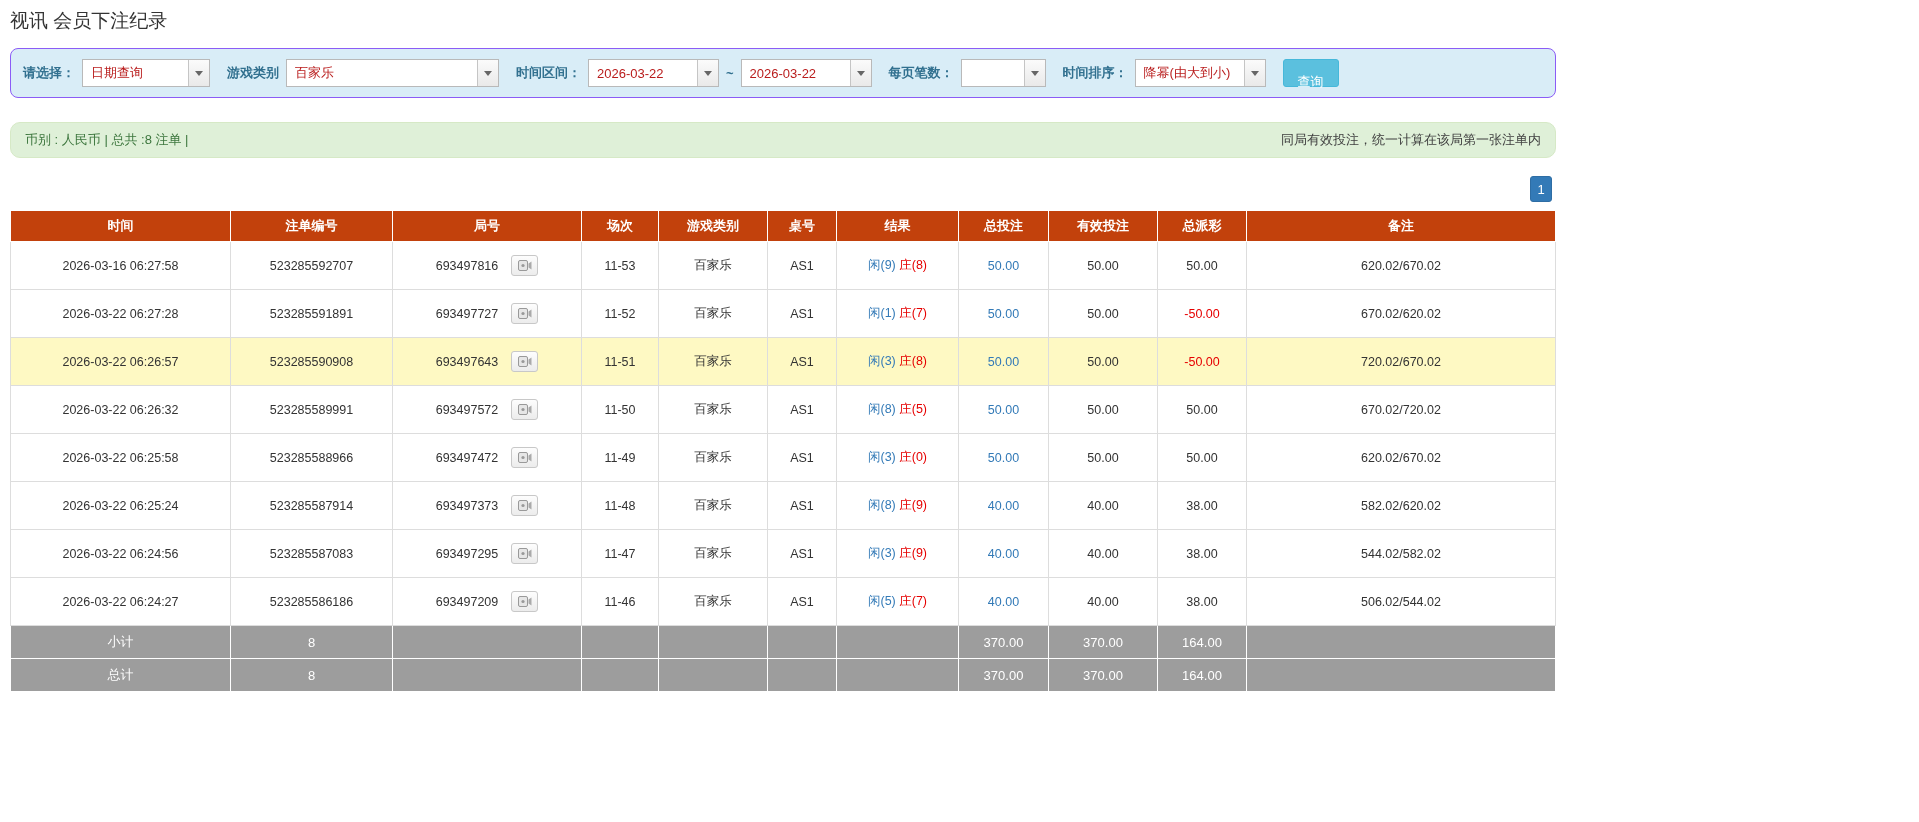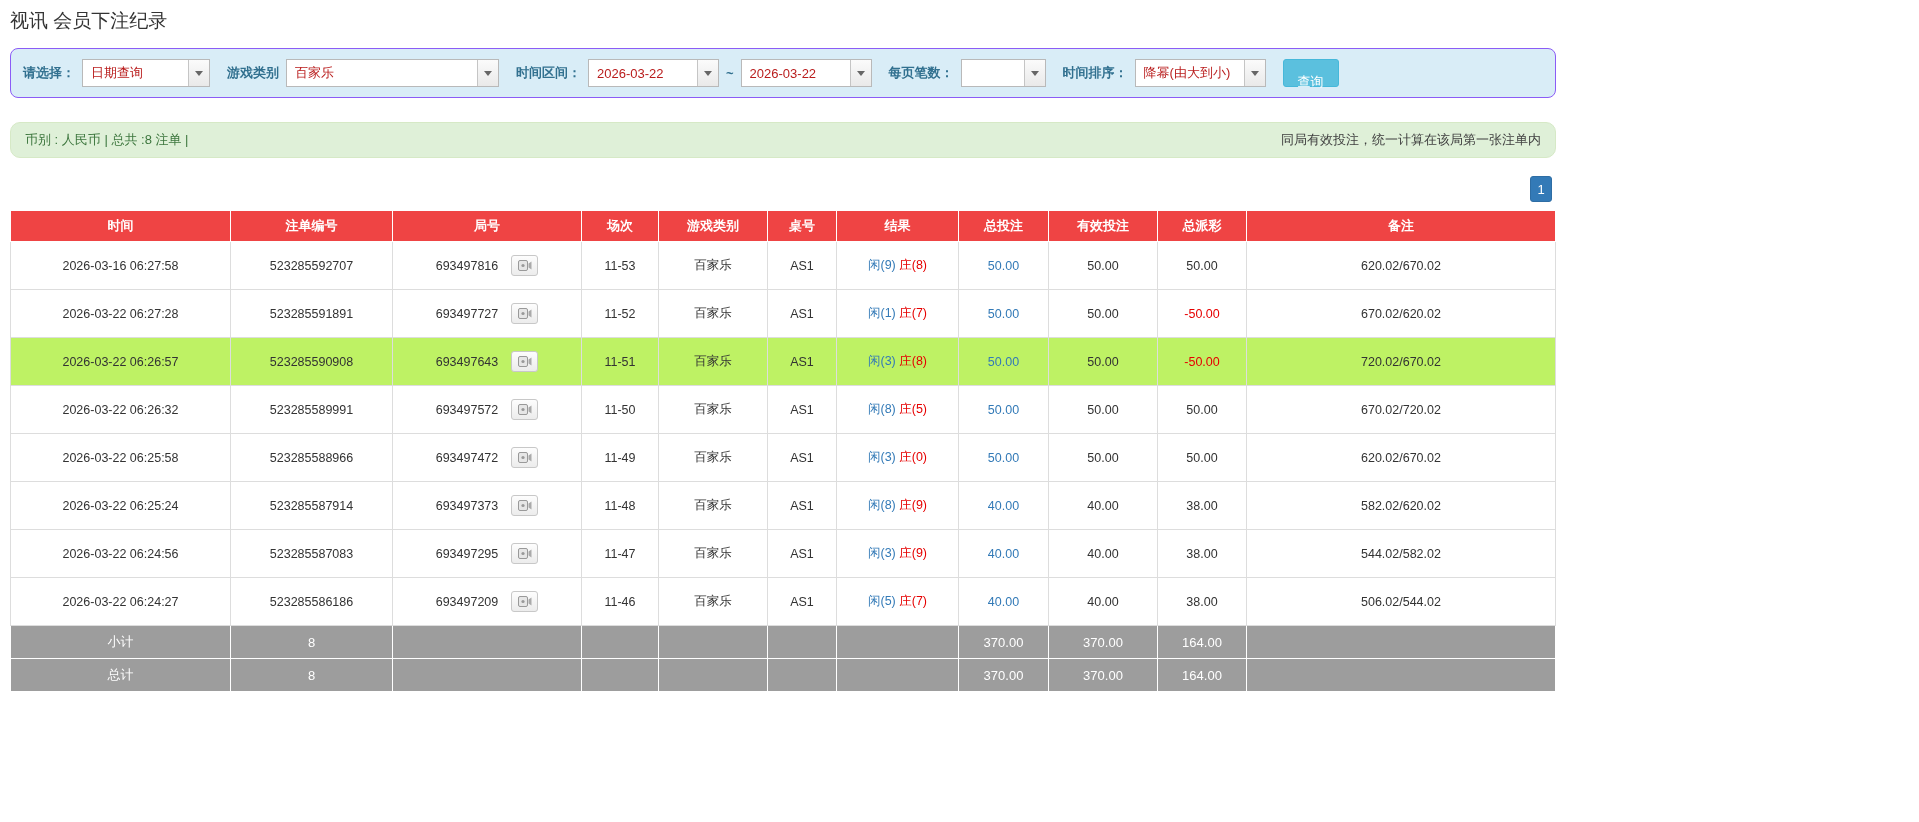--- a/index.html
+++ b/index.html
@@ -98,39 +98,39 @@
     display: flex;
     align-items: center;
     justify-content: center;
     font-size: 13px;
     cursor: pointer;
   }
 
   
   table { width: 100%; border-collapse: collapse; table-layout: fixed; }
   th {
-    background: #ef4444;
+    background: #c2410c;
     color: #fff;
     font-weight: bold;
     font-size: 13px;
     padding: 6px 4px;
     border: 1px solid #fff;
     text-align: center;
   }
   td {
     border: 1px solid #ddd;
     text-align: center;
     padding: 13px 6px;
     font-size: 12.5px;
     color: #333;
     background: #fff;
     overflow: hidden;
     white-space: nowrap;
   }
-  tr.highlight td { background: #bef264; }
+  tr.highlight td { background: #fef9c3; }
   .player { color: #337ab7; }
   .banker { color: #e60000; }
   .neg { color: #e60000; }
   .betlink { color: #337ab7; text-decoration: none; cursor: pointer; }
   .round-cell { display: inline-flex; align-items: center; justify-content: center; gap: 13px; }
   .vicon {
     display: inline-flex;
     align-items: center;
     justify-content: center;
     width: 27px;

